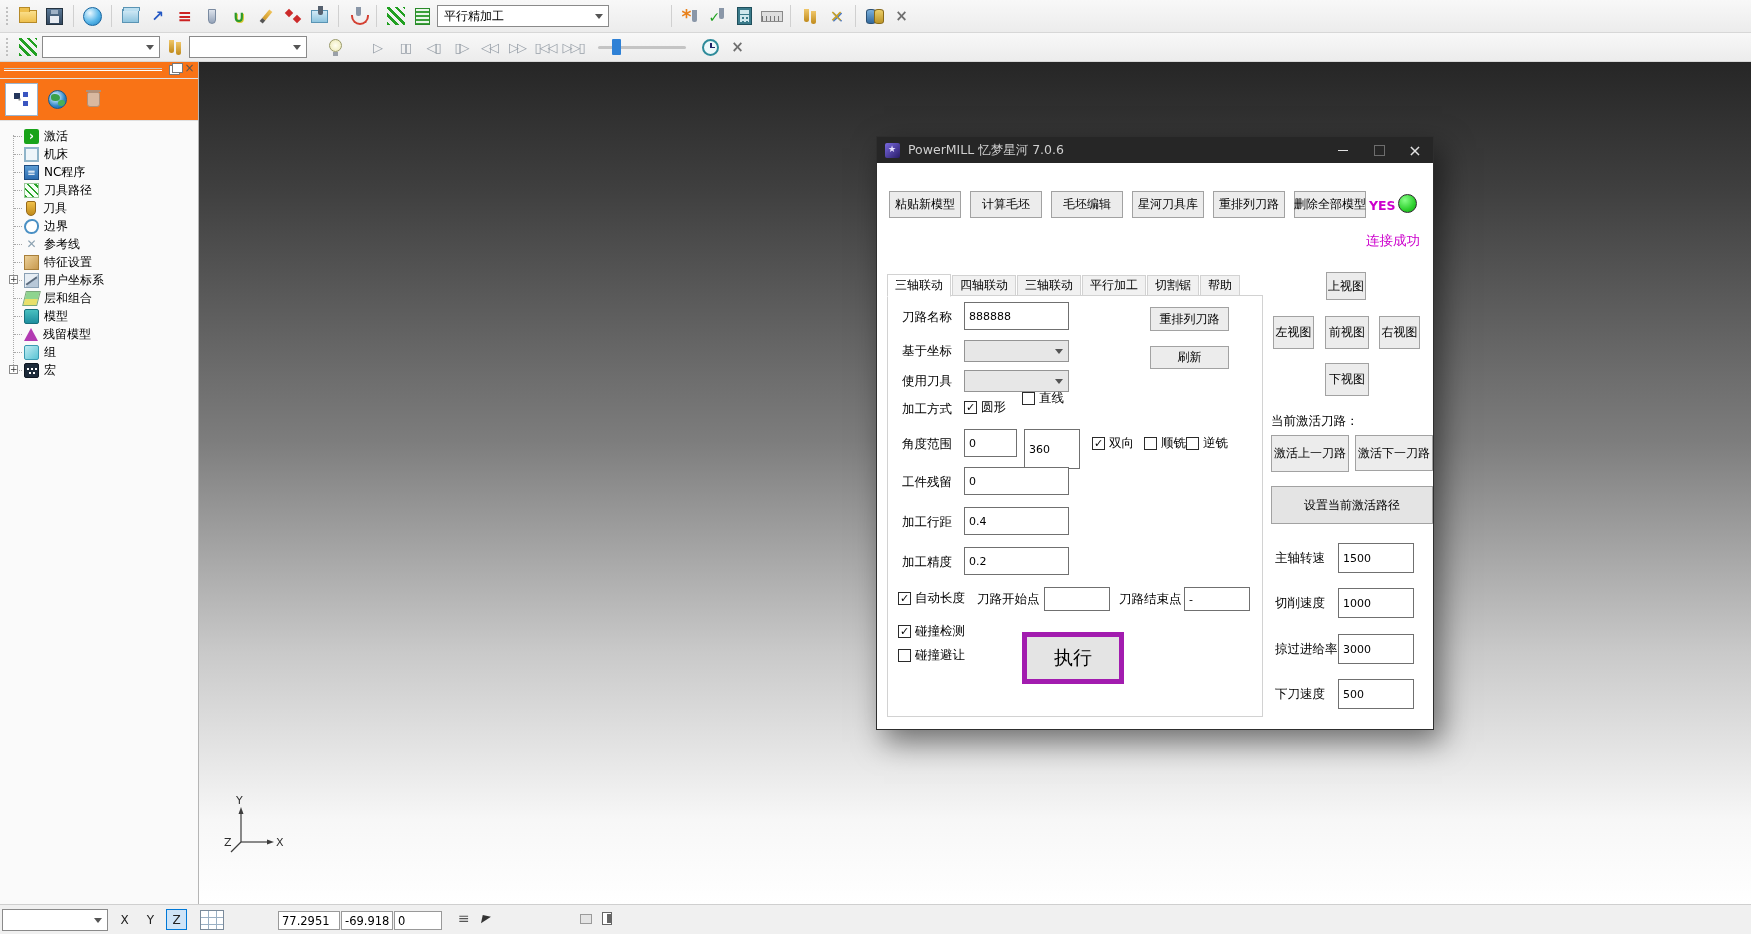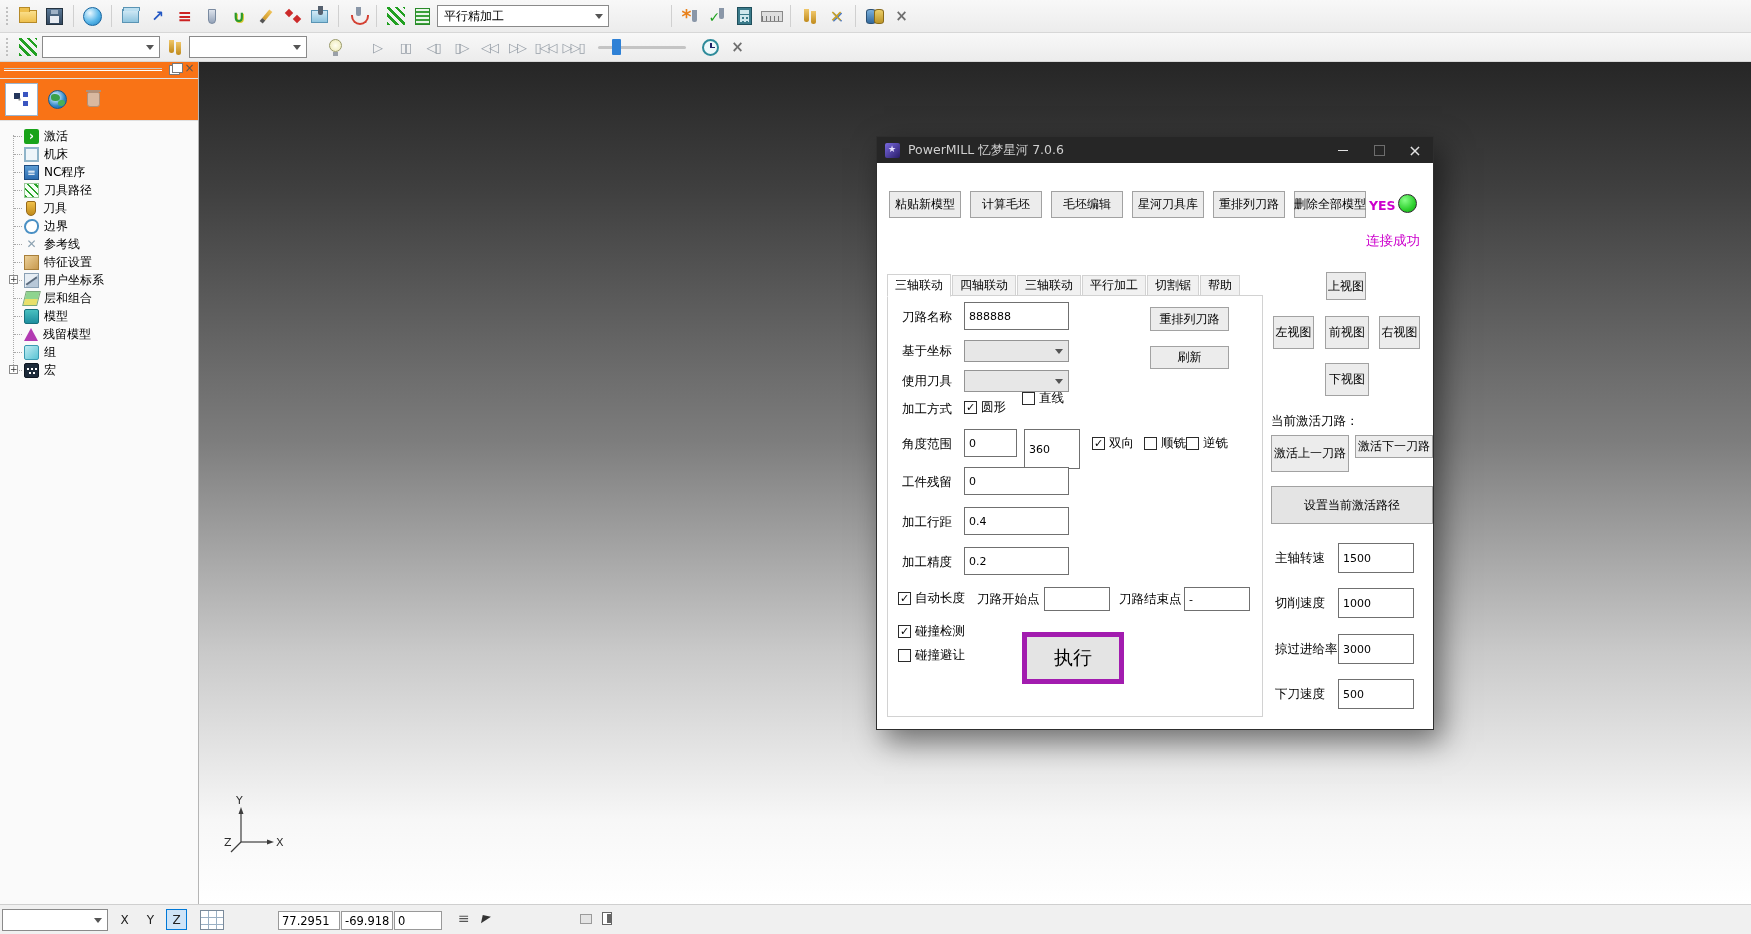--- a/index.html
+++ b/index.html
@@ -505,21 +505,21 @@
     </div>
 
     <div class="wbtn" style="left:449px;top:135px;width:40px;height:28px">上视图</div>
     <div class="wbtn" style="left:396px;top:179px;width:41px;height:33px">左视图</div>
     <div class="wbtn" style="left:448px;top:179px;width:44px;height:33px">前视图</div>
     <div class="wbtn" style="left:502px;top:179px;width:41px;height:33px">右视图</div>
     <div class="wbtn" style="left:448px;top:226px;width:44px;height:33px">下视图</div>
 
     <span class="flabel" style="left:394px;top:276px">当前激活刀路：</span>
     <div class="wbtn" style="left:394px;top:298px;width:78px;height:37px">激活上一刀路</div>
-    <div class="wbtn" style="left:478px;top:298px;width:78px;height:23px">激活下一刀路</div>
+    <div class="wbtn" style="left:478px;top:298px;width:78px;height:36px">激活下一刀路</div>
     <div class="wbtn" style="left:394px;top:349px;width:162px;height:38px;background:#e4e4e4">设置当前激活路径</div>
 
     <span class="flabel" style="left:398px;top:413px">主轴转速</span>
     <input class="tin" style="left: 461px; top: 406px; width: 76px; height: 30px;" value="1500">
     <span class="flabel" style="left:398px;top:458px">切削速度</span>
     <input class="tin" style="left: 461px; top: 451px; width: 76px; height: 30px;" value="1000">
     <span class="flabel" style="left:398px;top:504px">掠过进给率</span>
     <input class="tin" style="left: 461px; top: 497px; width: 76px; height: 30px;" value="3000">
     <span class="flabel" style="left:398px;top:549px">下刀速度</span>
     <input class="tin" style="left: 461px; top: 542px; width: 76px; height: 30px;" value="500">

